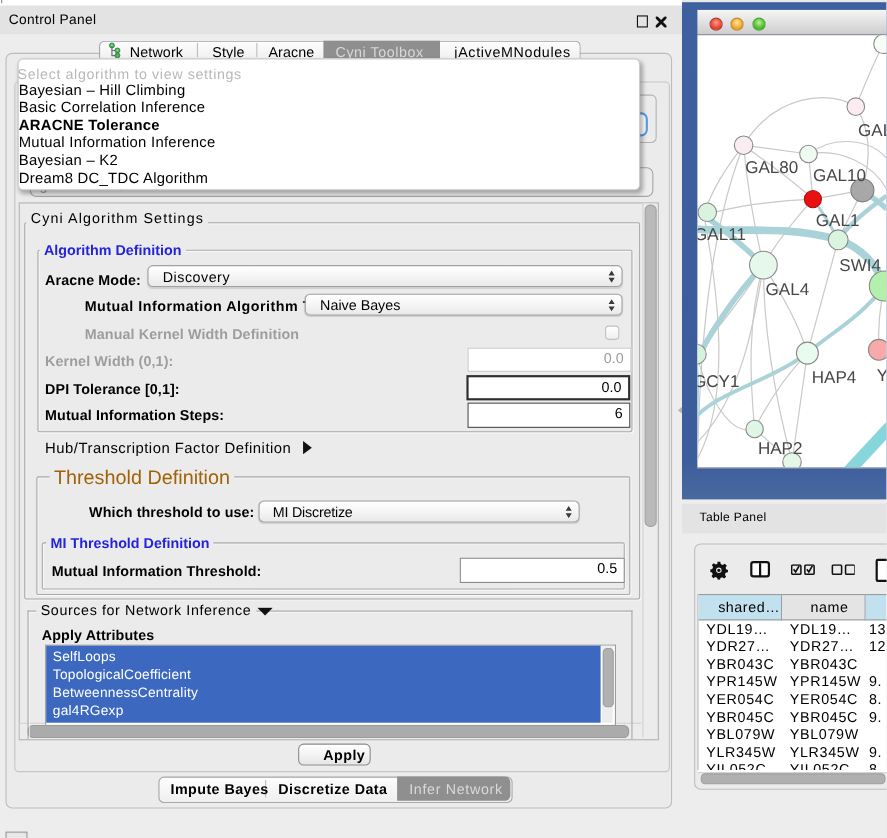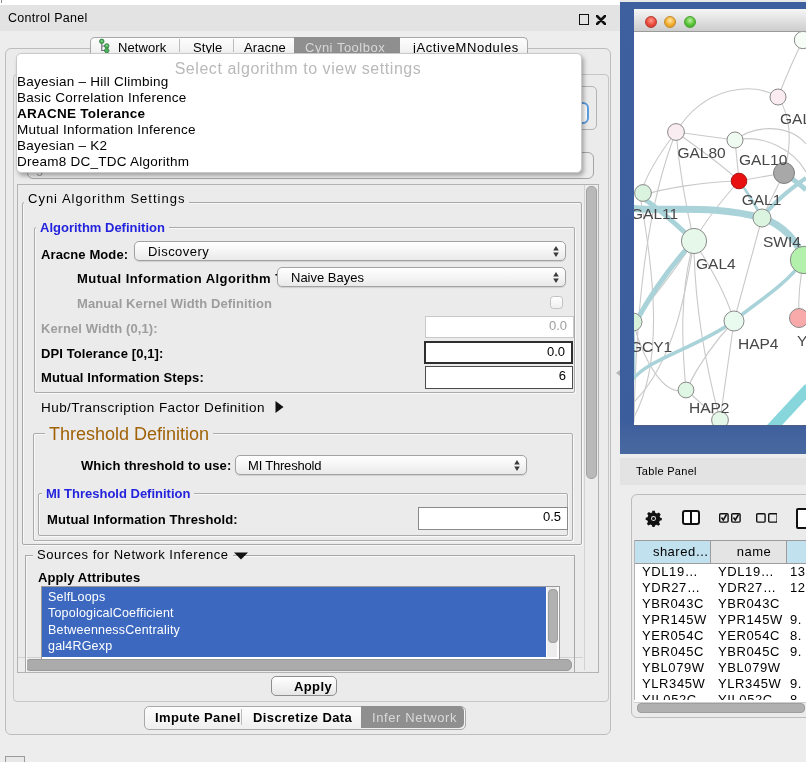--- a/index.html
+++ b/index.html
@@ -108,21 +108,21 @@
   <div class="abs lbl" style="left:41px;top:399.5px;font-size:13.5px;letter-spacing:.45px;">Hub/Transcription Factor Definition</div>
   <svg class="abs" style="left:274.5px;top:400.5px" width="9" height="12" viewBox="0 0 9 12">
       <path d="M0.5 0 L8.5 6 L0.5 12 Z" fill="#111"></path>
     </svg>
 
   <div class="abs" style="left:33px;top:433px;width:538px;height:106px;border:1px solid #ababab;box-shadow:1px 1px 0 #f8f8f8, inset 1px 1px 0 #f8f8f8;border-radius:2px;"></div>
   <div class="gtitle" style="left:45px;top:428px;color:#a16207;font-size:18px;">Threshold Definition</div>
 
   <div class="abs lbl b" style="left:81px;top:457.5px;letter-spacing:.1px;">Which threshold to use:</div>
   <div class="combo" style="left:235px;top:455px;width:290px;">
-    <span class="ct" style="left:12px;top:1.5px;letter-spacing:-.2px;">MI Threshold</span>
+    <span class="ct" style="left:12px;top:1.5px;letter-spacing:-.2px;">MI Discretize</span>
     <svg class="carr" viewBox="0 0 6 11">
         <path d="M3 0 L5.8 4.4 L0.2 4.4 Z M3 11 L5.8 6.6 L0.2 6.6 Z" fill="#3a3a3a"></path>
       </svg>
   </div>
 
   <div class="abs" style="left:38px;top:493px;width:528px;height:41px;border:1px solid #ababab;box-shadow:1px 1px 0 #f8f8f8, inset 1px 1px 0 #f8f8f8;border-radius:2px;"></div>
   <div class="gtitle b" style="left:42px;top:487px;color:#2323dd;">MI Threshold Definition</div>
   <div class="abs lbl b" style="left:47px;top:512px;letter-spacing:.1px;">Mutual Information Threshold:</div>
   <div class="field" style="left:418px;top:507px;width:142px;height:20px;border:1px solid #8a8a8a;padding:1px 6px 0 0;">0.5</div>
 
@@ -135,32 +135,32 @@
 
   <div class="abs" style="left:41px;top:586px;width:517px;height:72px;border:1px solid #9a9a9a;background:#fff;"></div>
   <div class="abs" style="left:42px;top:587px;width:504px;height:70px;background:#3c68c0;"></div>
   <div class="abs" style="left:48px;top:589px;font-size:12.5px;color:#fff;line-height:16.3px;letter-spacing:.2px;">SelfLoops<br>TopologicalCoefficient<br>BetweennessCentrality<br>gal4RGexp</div>
 
   <div class="abs" style="left:547px;top:587px;width:10px;height:70px;background:#ededed;"></div>
   <div class="abs" style="left:548px;top:589px;width:8px;height:52px;background:#b1b1b1;border:1px solid #9e9e9e;border-radius:4px;"></div>
 </div>
 <div id="popup">
   <div class="abs" style="left:16px;top:53px;width:564px;height:118px;background:#fff;border:1px solid #c9c9c9;border-radius:5px;box-shadow:2px 3px 4px rgba(0,0,0,.30);"></div>
-  <div class="abs" style="left:16px;top:60px;width:564px;height:15px;color:#b9b9b9;font-size:16px;text-align:center;letter-spacing:.55px;">Select algorithm to view settings</div>
+  <div class="abs" style="left:16px;top:60px;width:564px;height:15px;color:#b9b9b9;font-size:13px;letter-spacing:.55px;">Select algorithm to view settings</div>
   <div class="abs" style="left:17px;top:74px;font-size:13.5px;color:#000;line-height:15.9px;letter-spacing:.25px;">Bayesian – Hill Climbing<br>Basic Correlation Inference<br><span class="b">ARACNE Tolerance</span><br>Mutual Information Inference<br>Bayesian – K2<br>Dream8 DC_TDC Algorithm</div>
 </div>
 <div id="bottomarea">
 
   <div class="abs" style="left:271px;top:676px;width:64px;height:18px;border:1px solid #8e8e8e;border-radius:5px;background:linear-gradient(#ffffff,#f3f3f3 50%,#e6e6e6);"></div>
   <div class="abs lbl b" style="left:271px;top:679px;width:84px;text-align:center;letter-spacing:.4px;">Apply</div>
 
   <div class="abs" style="left:144px;top:706px;width:320px;height:22px;border:1px solid #a8a8a8;border-radius:5px;background:linear-gradient(#fdfdfd,#efefef);"></div>
   <div class="abs" style="left:241px;top:709px;width:1px;height:16px;background:#bcbcbc;"></div>
   <div class="abs" style="left:361px;top:706px;width:103px;height:22px;background:#8f8f8f;border-radius:0 5px 5px 0;"></div>
-  <div class="abs lbl b" style="left:155px;top:710px;letter-spacing:.4px;">Impute Panel</div>
+  <div class="abs lbl b" style="left:155px;top:710px;letter-spacing:.4px;">Impute Bayes</div>
   <div class="abs lbl b" style="left:253px;top:710px;letter-spacing:.4px;">Discretize Data</div>
   <div class="abs lbl" style="left:372px;top:710px;letter-spacing:.6px;color:#d9d9d9;">Infer Network</div>
 
   <div class="abs" style="left:5px;top:756px;width:18px;height:10px;border:1.5px solid #9a9a9a;background:#e8e8e8;"></div>
 
   <div class="abs" style="left:616px;top:370px;width:4px;height:6px;background:#b5b5b5;clip-path:polygon(100% 0,0 50%,100% 100%);"></div>
 </div>
 <div id="rightwindow">
 
   <div class="abs" style="left:620px;top:2px;width:186px;height:452px;background:linear-gradient(#3f609f,#3c5d9c 92%,#48699f);"></div>

